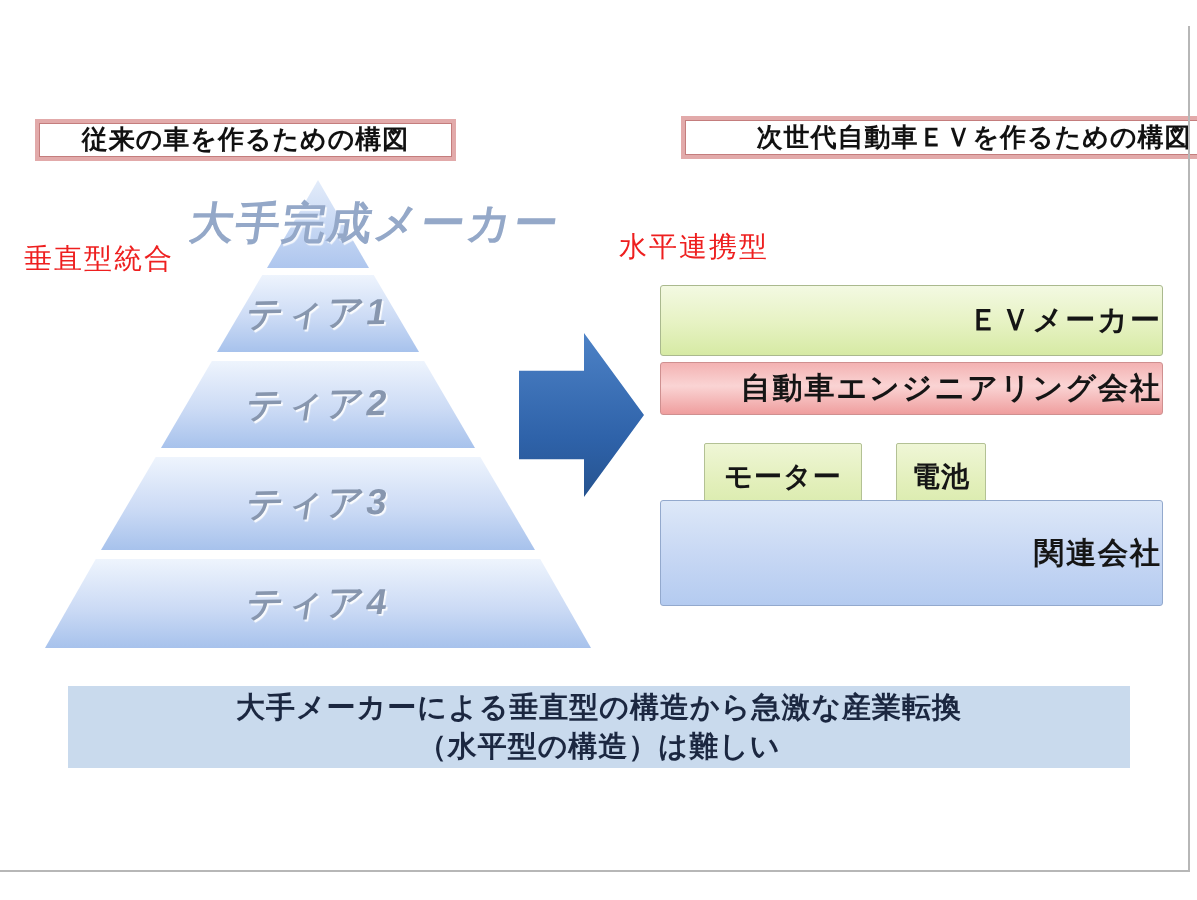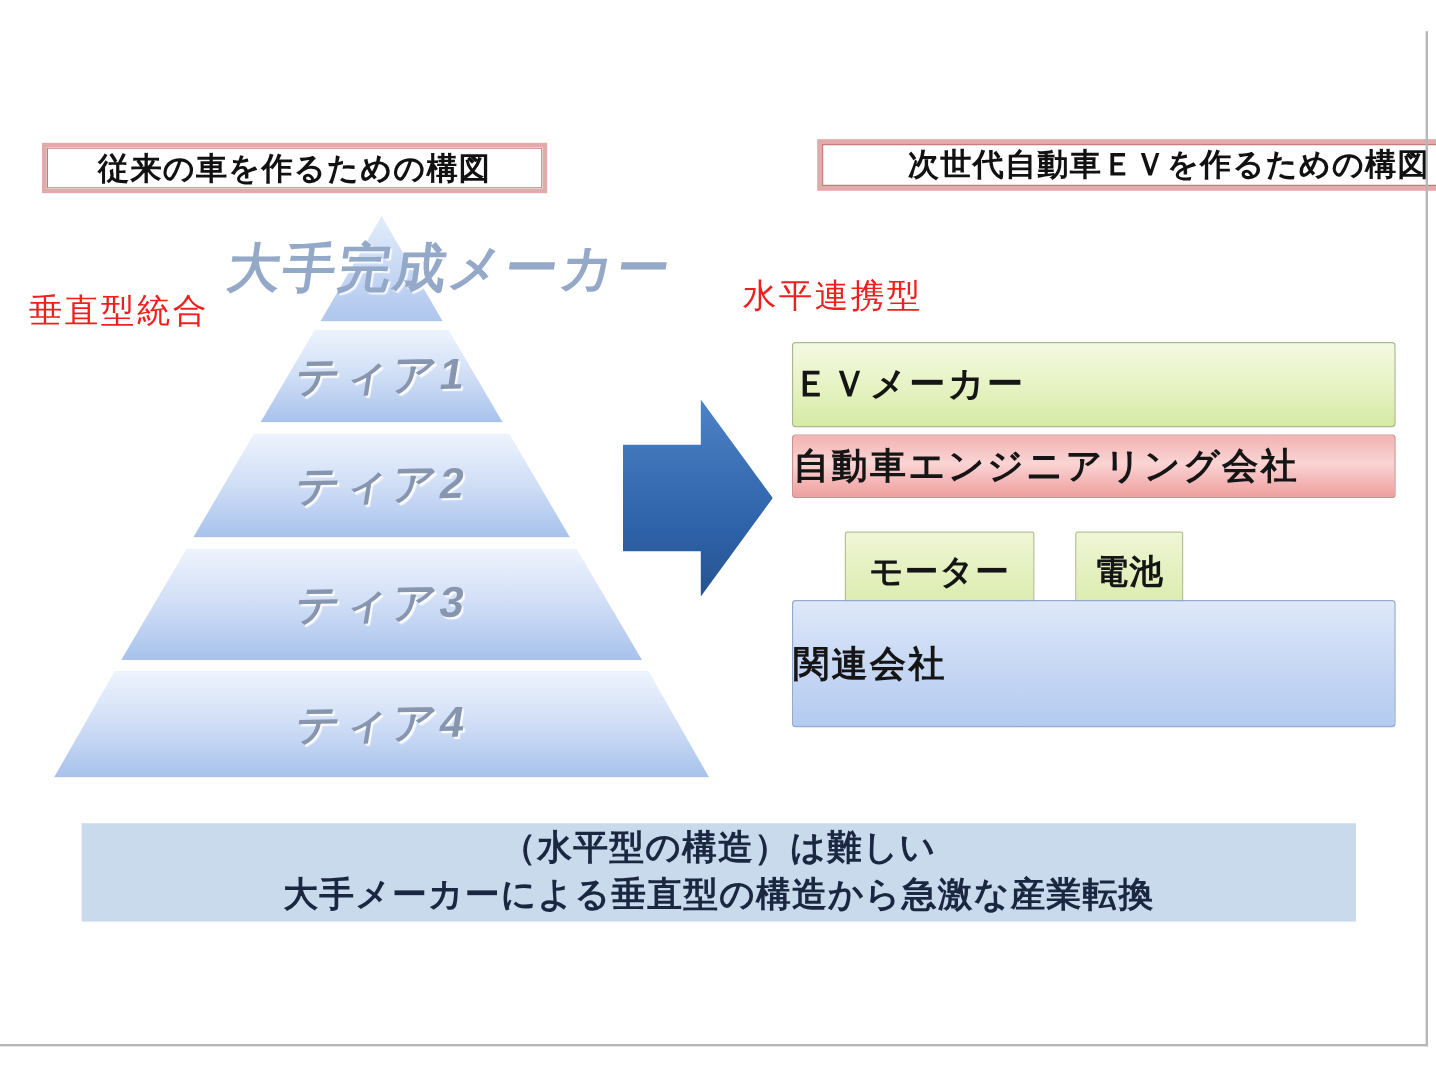--- a/index.html
+++ b/index.html
@@ -8,21 +8,21 @@
     font-family:"Liberation Sans","DejaVu Sans",sans-serif;overflow:hidden;
   }
   
   .edge-right{position:absolute;left:1188px;top:26px;width:2px;height:846px;background:#b7b7b7;}
   .edge-bottom{position:absolute;left:0;top:870px;width:1190px;height:2px;background:#b7b7b7;}
 
   
   .title-box{
     position:absolute;box-sizing:border-box;background:#fff;
     border:4px solid #e2aaaa;box-shadow:inset 0 0 0 1px #c47d7d;
-    display:flex;align-items:center;justify-content:center;
+    display:flex;align-items:flex-end;justify-content:center;
     font-weight:bold;font-size:26px;color:#111;letter-spacing:1px;white-space:nowrap;
   }
   .title-left{left:35px;top:119px;width:421px;height:42px;}
   .title-right{left:681px;top:116px;width:586px;height:43px;}
 
   .red-label{position:absolute;font-weight:normal;font-size:28px;color:#ee1f1f;letter-spacing:2px;white-space:nowrap;}
   .red-vertical{left:24px;top:240px;}
   .red-horizontal{left:619px;top:228px;}
 
   
@@ -57,21 +57,21 @@
   
   .big-arrow{
     position:absolute;left:519px;top:333px;width:125px;height:164px;
     clip-path:polygon(0 23%,52% 23%,52% 0,100% 50%,52% 100%,52% 77%,0 77%);
     background:linear-gradient(180deg,#4d82c6 0%,#2e62a9 65%,#26538f 100%);
   }
 
   
   .stack-box{
     position:absolute;box-sizing:border-box;border-radius:3px;
-    display:flex;align-items:center;justify-content:flex-start;
+    display:flex;align-items:center;justify-content:flex-end;
     font-weight:bold;font-size:30px;color:#151515;letter-spacing:2px;white-space:nowrap;
   }
   .box-ev{left:660px;top:285px;width:503px;height:71px;
     border:1px solid #aab98e;
     background:linear-gradient(#f3f9e2 0%,#e6f2c2 55%,#d6eaa4 100%);}
   .box-eng{left:660px;top:362px;width:503px;height:53px;
     border:1px solid #cf9090;
     background:linear-gradient(#f3b2b2 0%,#fad4d4 45%,#ef9e9e 100%);}
   .cells-row{position:absolute;left:660px;top:443px;width:503px;height:68px;
     display:flex;gap:6px;padding-left:44px;}
@@ -139,20 +139,20 @@
     </div>
     <div class="cell cell-battery">
       <span>電池</span>
     </div>
   </div>
   <div class="stack-box box-related">
     <span>関連会社</span>
   </div>
 
   <div class="banner">
+    <div>大手メーカーによる垂直型の構造から急激な産業転換</div>
     <div>（水平型の構造）は難しい</div>
-    <div>大手メーカーによる垂直型の構造から急激な産業転換</div>
   </div>
 
   <div class="edge-right"></div>
   <div class="edge-bottom"></div>
 
 </div>
 
 </body></html>

